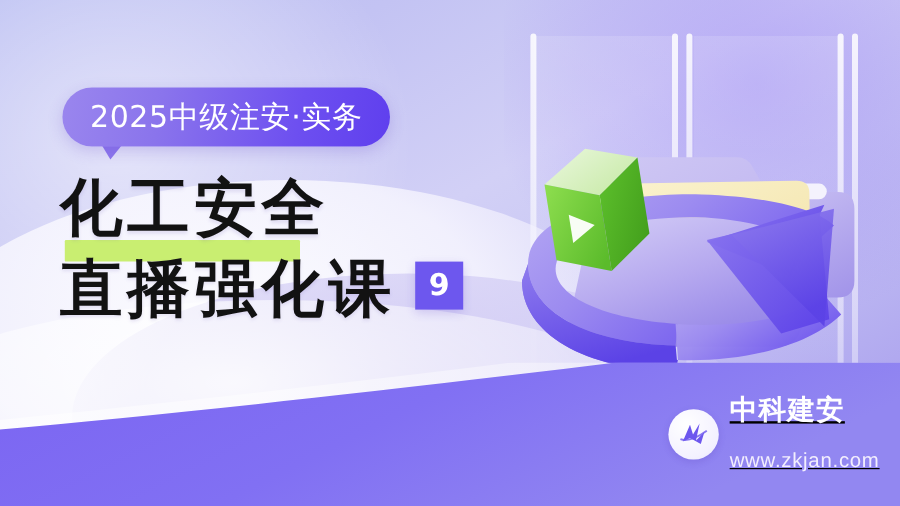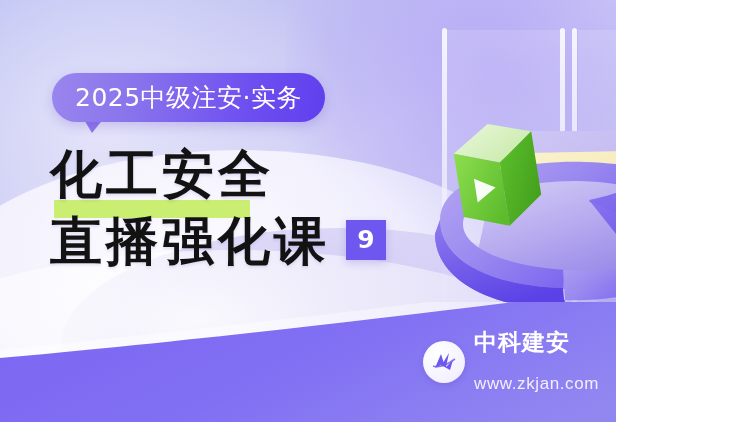--- a/index.html
+++ b/index.html
@@ -2,21 +2,21 @@
 <html><head>
 <meta charset="utf-8">
 <style>
   html,body{margin:0;padding:0;}
   body{
     width:750px;height:422px;
     font-family:"Liberation Sans","DejaVu Sans",sans-serif;
     overflow:hidden;background:#ffffff;
   }
   .poster{
-    position:relative;width:616px;height:422px;overflow:hidden;
+    position:relative;width:750px;height:422px;overflow:hidden;
     background:linear-gradient(150deg,#b9bdf2 0%,#c3c3f3 22%,#d2d0f6 45%,#c8c6f4 62%,#b4adf0 82%,#a396ec 100%);
   }
   
   .bg-wash-left{
     position:absolute;left:-140px;top:-90px;width:480px;height:420px;
     background:radial-gradient(ellipse at 50% 50%,rgba(255,255,255,.55) 0%,rgba(255,255,255,.20) 48%,rgba(255,255,255,0) 72%);
     pointer-events:none;
   }
   .bg-wash-topright{
     position:absolute;right:-90px;top:-120px;width:420px;height:380px;
@@ -57,21 +57,21 @@
     font-family:"DejaVu Sans","Liberation Sans",sans-serif;
   }
   .badge-tail{
     position:absolute;left:83px;top:118px;width:0;height:0;
     border-left:9px solid transparent;border-right:12px solid transparent;
     border-top:15px solid #8d77ed;
   }
   
   .headline{position:absolute;left:50px;top:148px;}
   .hl-line{position:relative;display:block;line-height:1.02;}
-  .hl-row{display:flex;align-items:flex-end;}
+  .hl-row{display:flex;align-items:center;}
   .hl-text{
     font-size:52px;font-weight:700;color:#121212;letter-spacing:4px;
     font-family:"DejaVu Sans","Liberation Sans",sans-serif;white-space:nowrap;position:relative;z-index:3;
     text-shadow:0 2px 3px rgba(110,95,180,.16);
   }
   .hl-line2{margin-top:14px;}
   .green-underline{
     position:absolute;left:4px;top:52px;width:196px;height:18px;
     background:#c9ee71;z-index:1;border-radius:1px;
   }
@@ -83,21 +83,21 @@
     box-shadow:0 3px 8px rgba(80,50,200,.22);
   }
   
   .illus{position:absolute;left:395px;top:10px;width:355px;height:340px;}
   
   .logo{position:absolute;right:17px;bottom:28px;display:flex;align-items:center;}
   .logo-mark{width:42px;height:42px;border-radius:50%;
     background:radial-gradient(circle at 35% 30%,#ffffff 0%,#f3f1ff 70%,#e6e2fb 100%);
     display:flex;align-items:center;justify-content:center;margin-right:9px;
     box-shadow:0 2px 6px rgba(70,45,170,.18);}
-  .logo-txt{display:flex;flex-direction:column;justify-content:flex-start;}
+  .logo-txt{display:flex;flex-direction:column;justify-content:flex-start;text-decoration:underline;}
   .logo-name{color:#ffffff;font-size:23px;font-weight:700;letter-spacing:1px;line-height:1.05;
     font-family:"DejaVu Sans","Liberation Sans",sans-serif;}
   .logo-url{color:#f2eefd;font-size:17px;letter-spacing:.6px;margin-top:20px;
     font-family:"Liberation Sans",sans-serif;}
 </style>
 </head>
 <body>
 
 <div class="poster">
 

